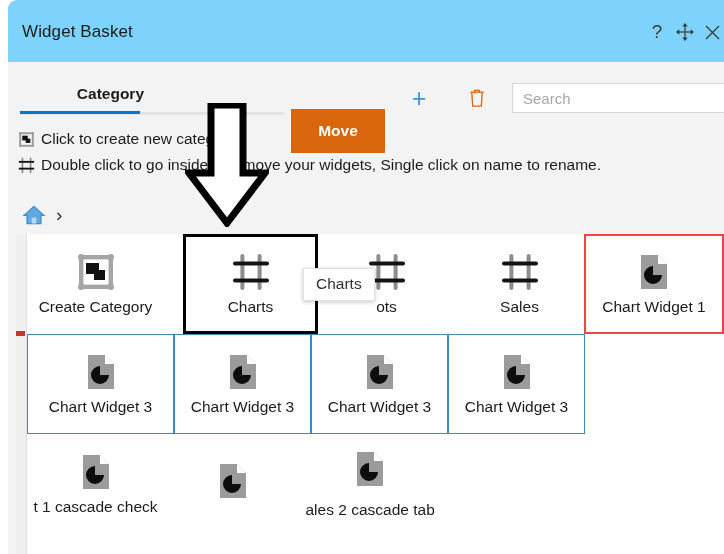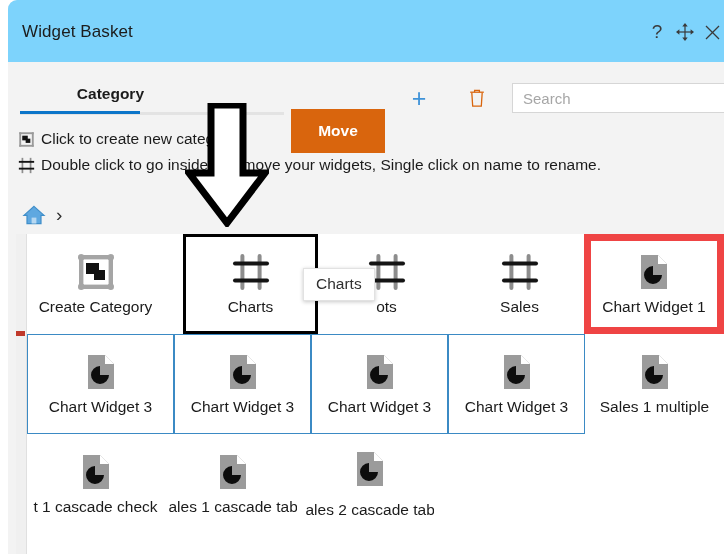--- a/index.html
+++ b/index.html
@@ -235,21 +235,21 @@
   }
   .tile-label {
     font-size: 15.5px;
     color: #1b1b1b;
     white-space: nowrap;
     overflow: hidden;
     text-align: center;
     max-width: 100%;
   }
   .tile.selected {
-    border: 7px solid #ef4444;
+    border: 2px solid #ef4444;
   }
   .tile.selected-mid {
     border-top: 1px solid #3b8ac4;
     border-bottom: 1px solid #3b8ac4;
     border-left: 1px solid #3b8ac4;
     border-right: 1px solid #3b8ac4;
   }
   .tile.highlighted {
     border: 3px solid #000000;
   }
@@ -495,47 +495,38 @@
 
       <div class="tile selected-mid" style="left:421px;width:137px;">
         <svg class="tile-icon" viewBox="0 0 40 40">
           <path d="M7 3 h17 l9 9 v25 h-26 z" fill="#9b9b9b"></path>
           <path d="M24 3 l9 9 h-9 z" fill="#ffffff"></path>
           <path d="M19 14 a9 9 0 1 0 9 9 h-9 z" fill="#0d0d0d"></path>
         </svg>
         <div class="tile-label">Chart Widget 3</div>
       </div>
 
-      <div class="tile" style="left:558px;width:139px;">
-        <svg class="tile-icon" viewBox="0 0 40 40">
-          <path d="M7 3 h17 l9 9 v25 h-26 z" fill="#9b9b9b"></path>
-          <path d="M24 3 l9 9 h-9 z" fill="#ffffff"></path>
-          <path d="M19 14 a9 9 0 1 0 9 9 h-9 z" fill="#0d0d0d"></path>
-        </svg>
-        <div class="tile-label">Sales 1 multiple</div>
-      </div>
     </div>
 
     <div class="grid-row" id="row-3">
       <div class="tile" style="left:0px;width:137px;">
         <svg class="tile-icon" viewBox="0 0 40 40">
           <path d="M7 3 h17 l9 9 v25 h-26 z" fill="#9b9b9b"></path>
           <path d="M24 3 l9 9 h-9 z" fill="#ffffff"></path>
           <path d="M19 14 a9 9 0 1 0 9 9 h-9 z" fill="#0d0d0d"></path>
         </svg>
         <div class="tile-label clip">t 1 cascade check</div>
       </div>
 
       <div class="tile" style="left:137px;width:137px;">
         <svg class="tile-icon" viewBox="0 0 40 40">
           <path d="M7 3 h17 l9 9 v25 h-26 z" fill="#9b9b9b"></path>
           <path d="M24 3 l9 9 h-9 z" fill="#ffffff"></path>
           <path d="M19 14 a9 9 0 1 0 9 9 h-9 z" fill="#0d0d0d"></path>
         </svg>
-        <div class="tile-label clip">ales 1 cascade tab</div>
       </div>
 
       <div class="tile" style="left:274px;width:137px;gap:6px;">
         <svg class="tile-icon" viewBox="0 0 40 40">
           <path d="M7 3 h17 l9 9 v25 h-26 z" fill="#9b9b9b"></path>
           <path d="M24 3 l9 9 h-9 z" fill="#ffffff"></path>
           <path d="M19 14 a9 9 0 1 0 9 9 h-9 z" fill="#0d0d0d"></path>
         </svg>
         <div class="tile-label clip">ales 2 cascade tab</div>
       </div>

